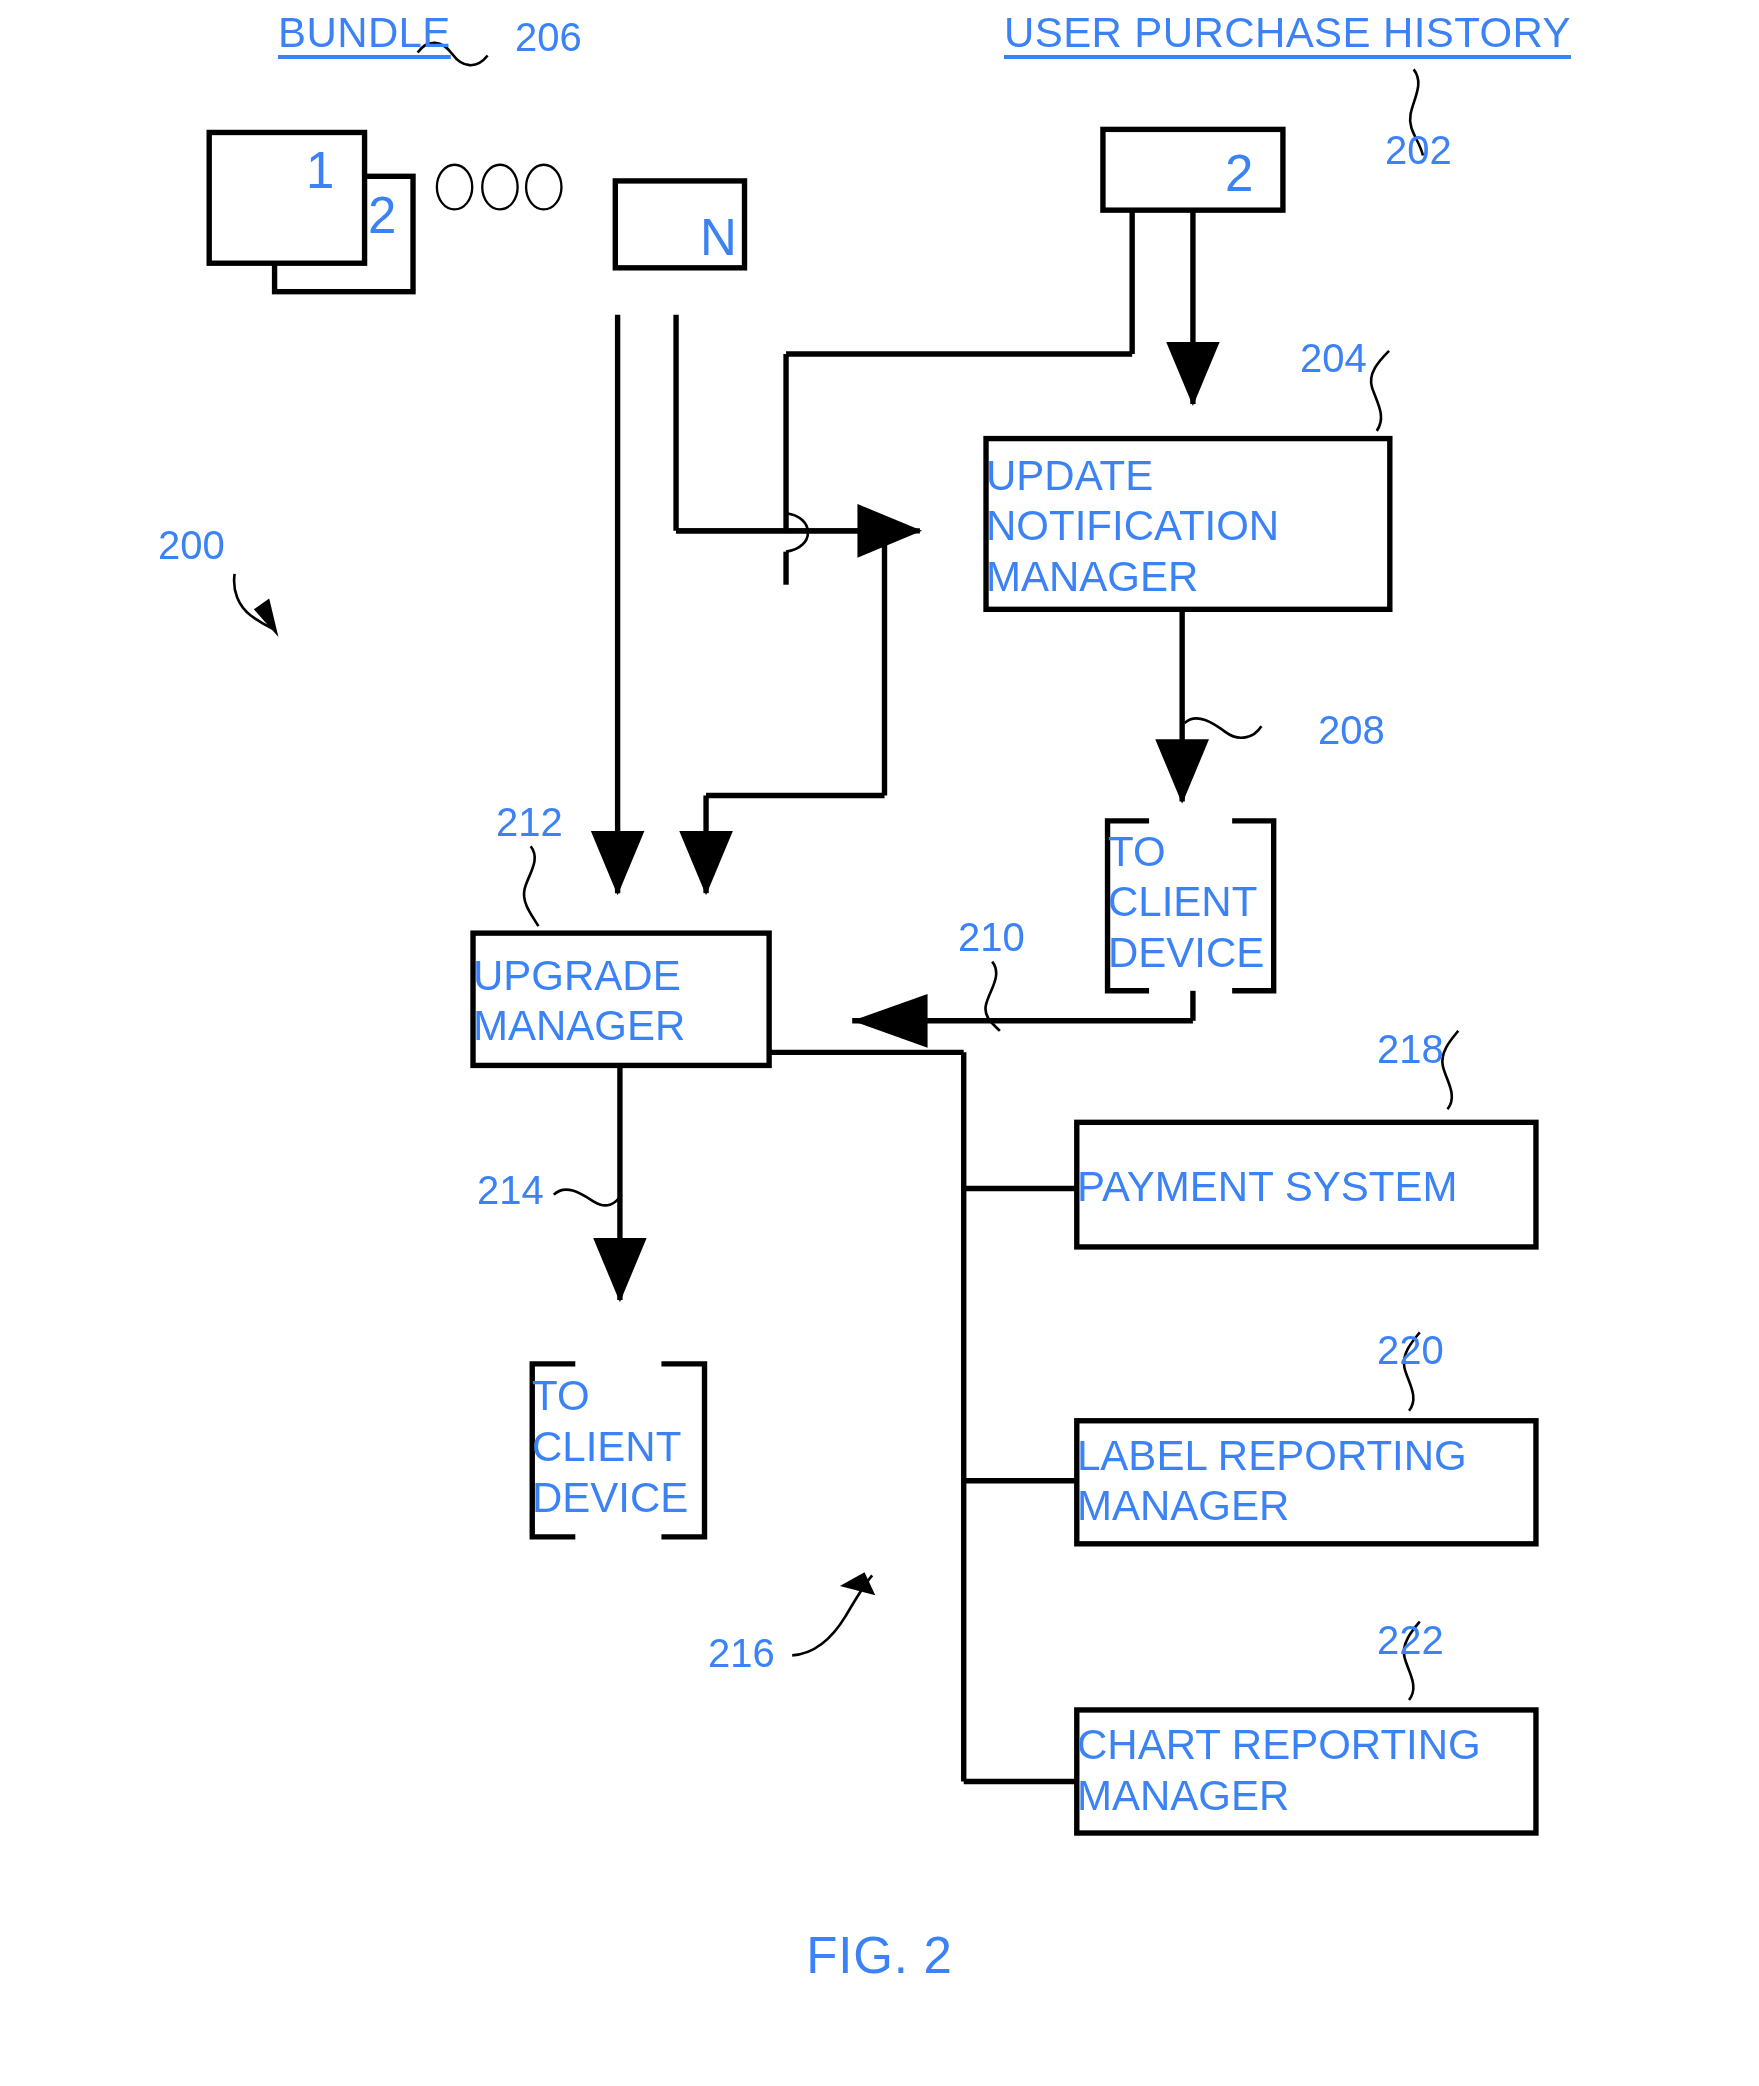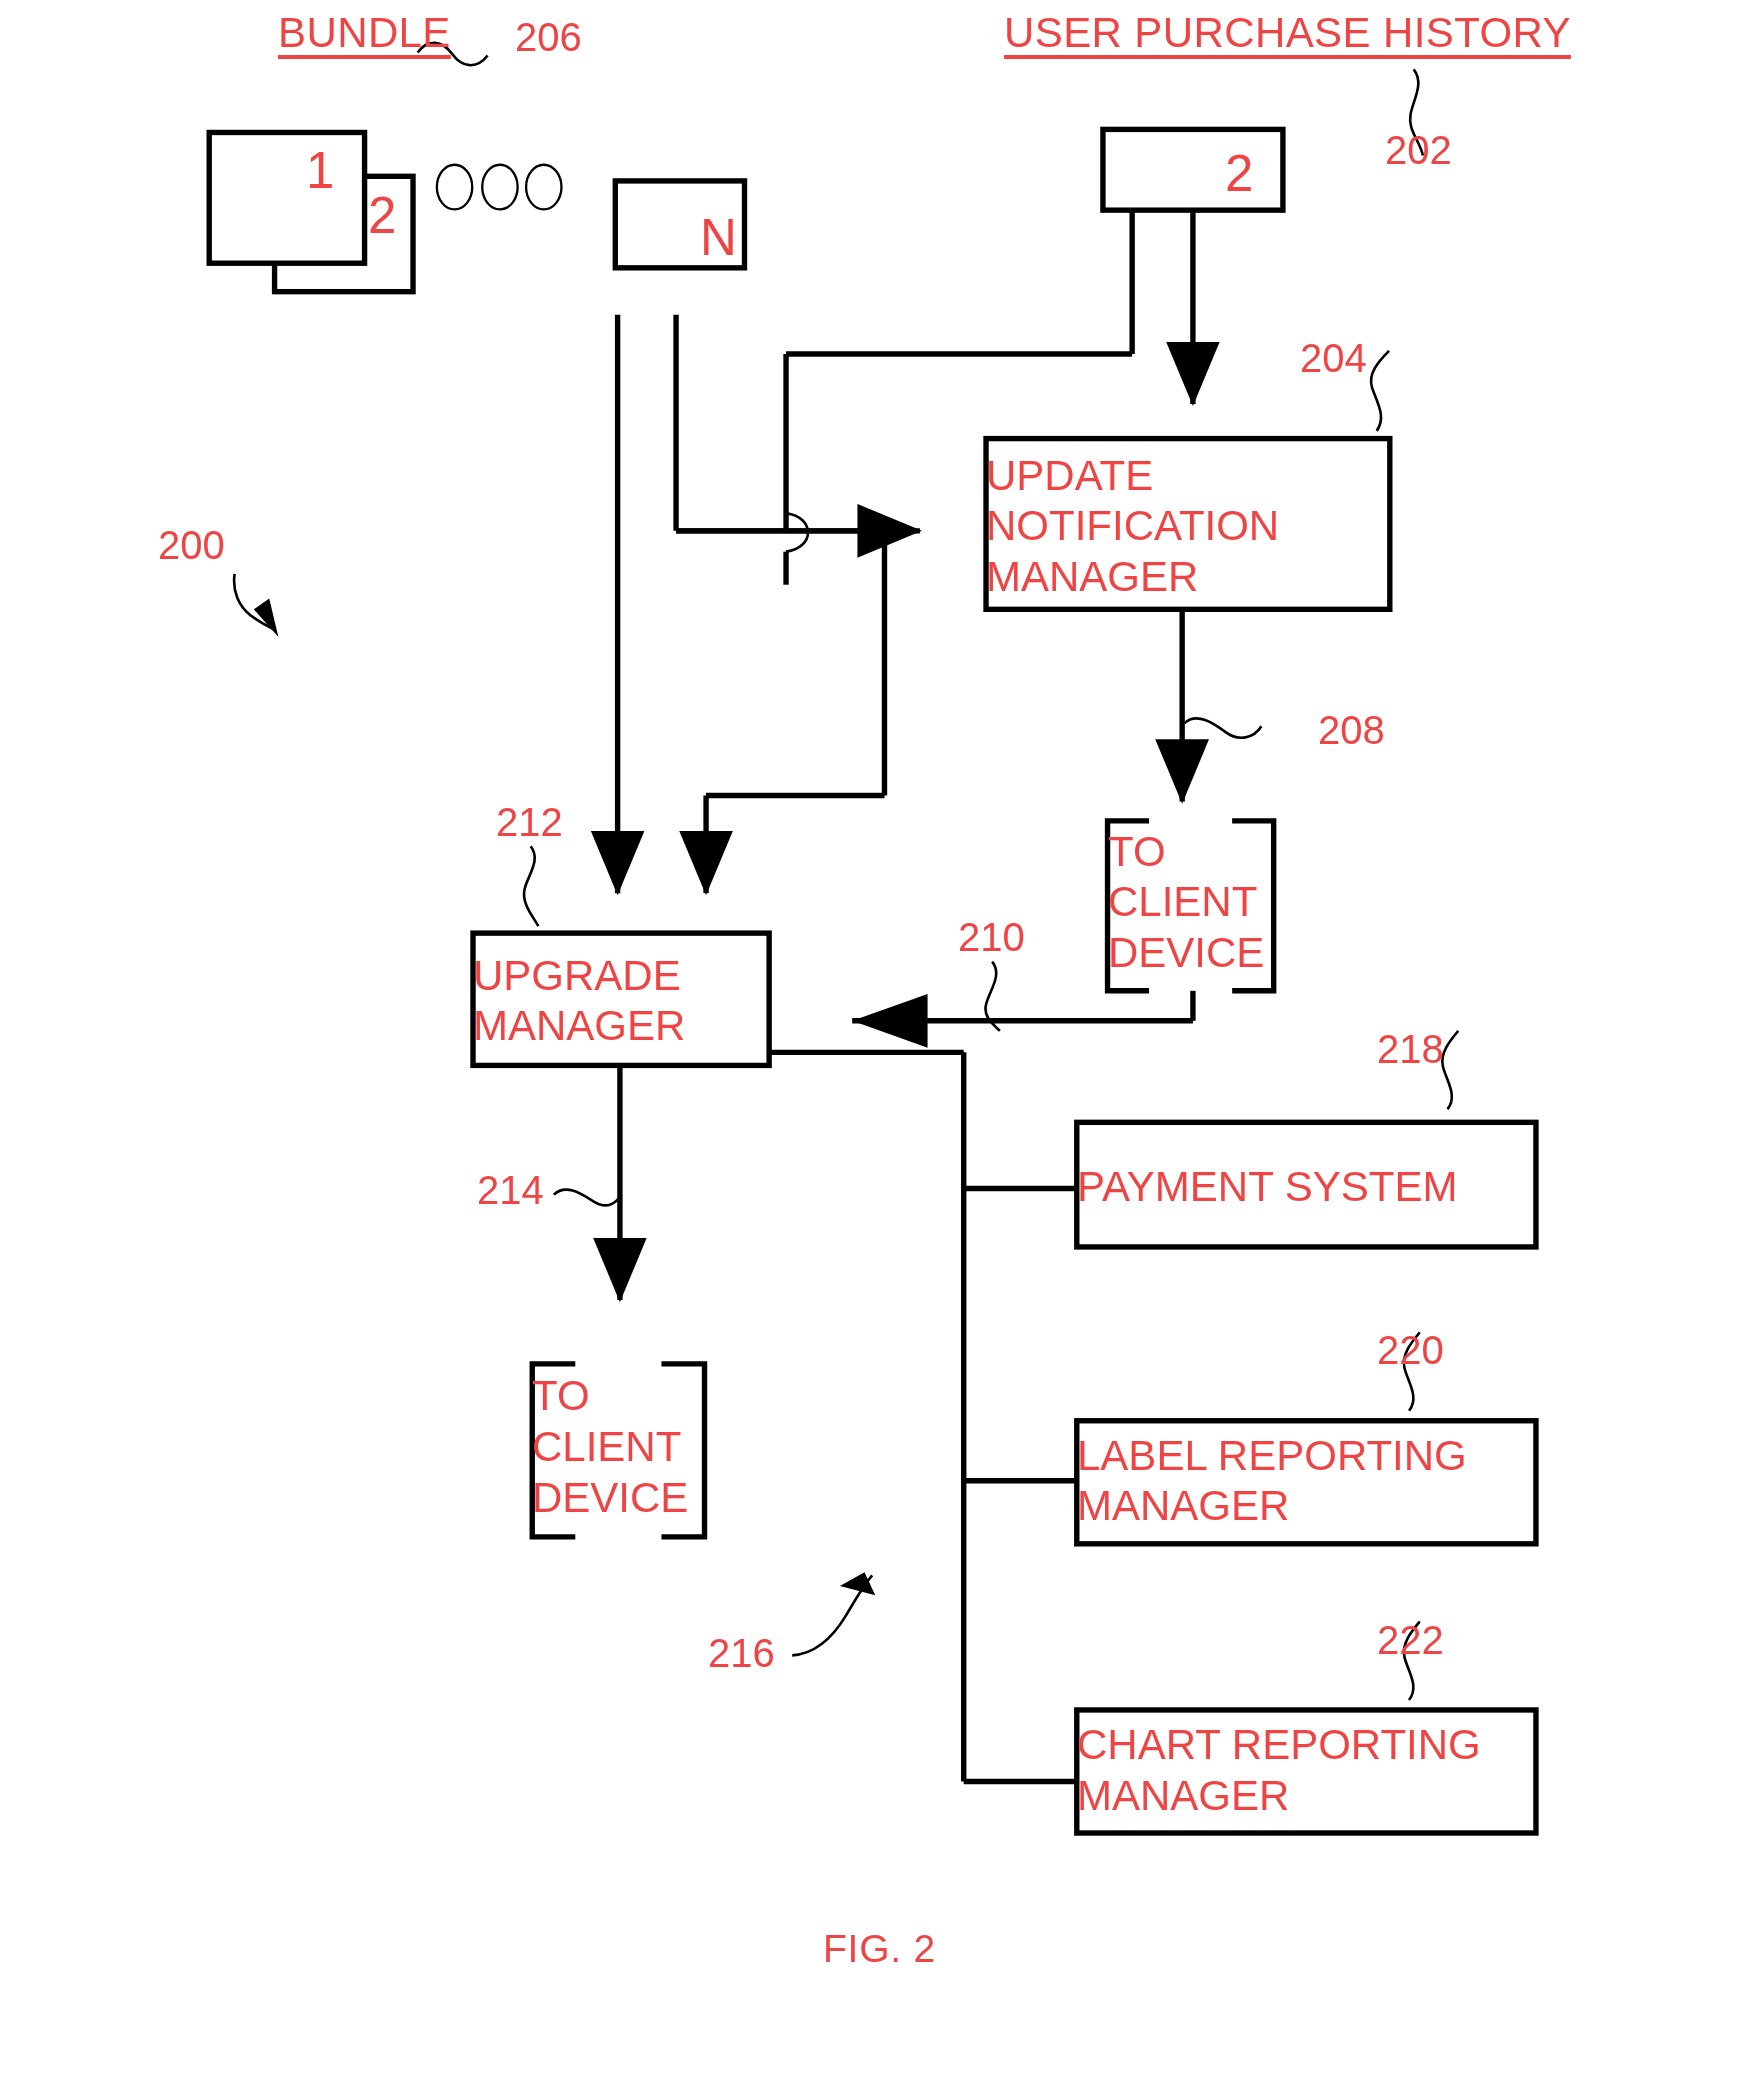--- a/index.html
+++ b/index.html
@@ -23,42 +23,42 @@
     position: absolute;
     top: 0;
     left: 0;
     width: 1759px;
     height: 2087px;
   }
   .lbl {
     position: absolute;
     white-space: pre;
     font-family: "Liberation Sans", sans-serif;
-    color: #ef4444;
+    color: #3b82f6;
     line-height: 1.12;
   }
   .heading {
     font-size: 42px;
     letter-spacing: 0.4px;
     text-decoration: underline;
     text-underline-offset: 7.7px;
     text-decoration-thickness: 3.8px;
   }
   .refnum {
     font-size: 40px;
   }
   .boxtext {
     font-size: 42px;
     text-align: left;
   }
   .bundlenum {
     font-size: 51px;
   }
   .figcaption {
-    font-size: 39px;
+    font-size: 51px;
     letter-spacing: 0.8px;
   }
 </style>
 </head>
 <body>
 
 <div id="figure">
 
   <svg class="layer" viewBox="0 0 2287 2713" xmlns="http://www.w3.org/2000/svg">
 

